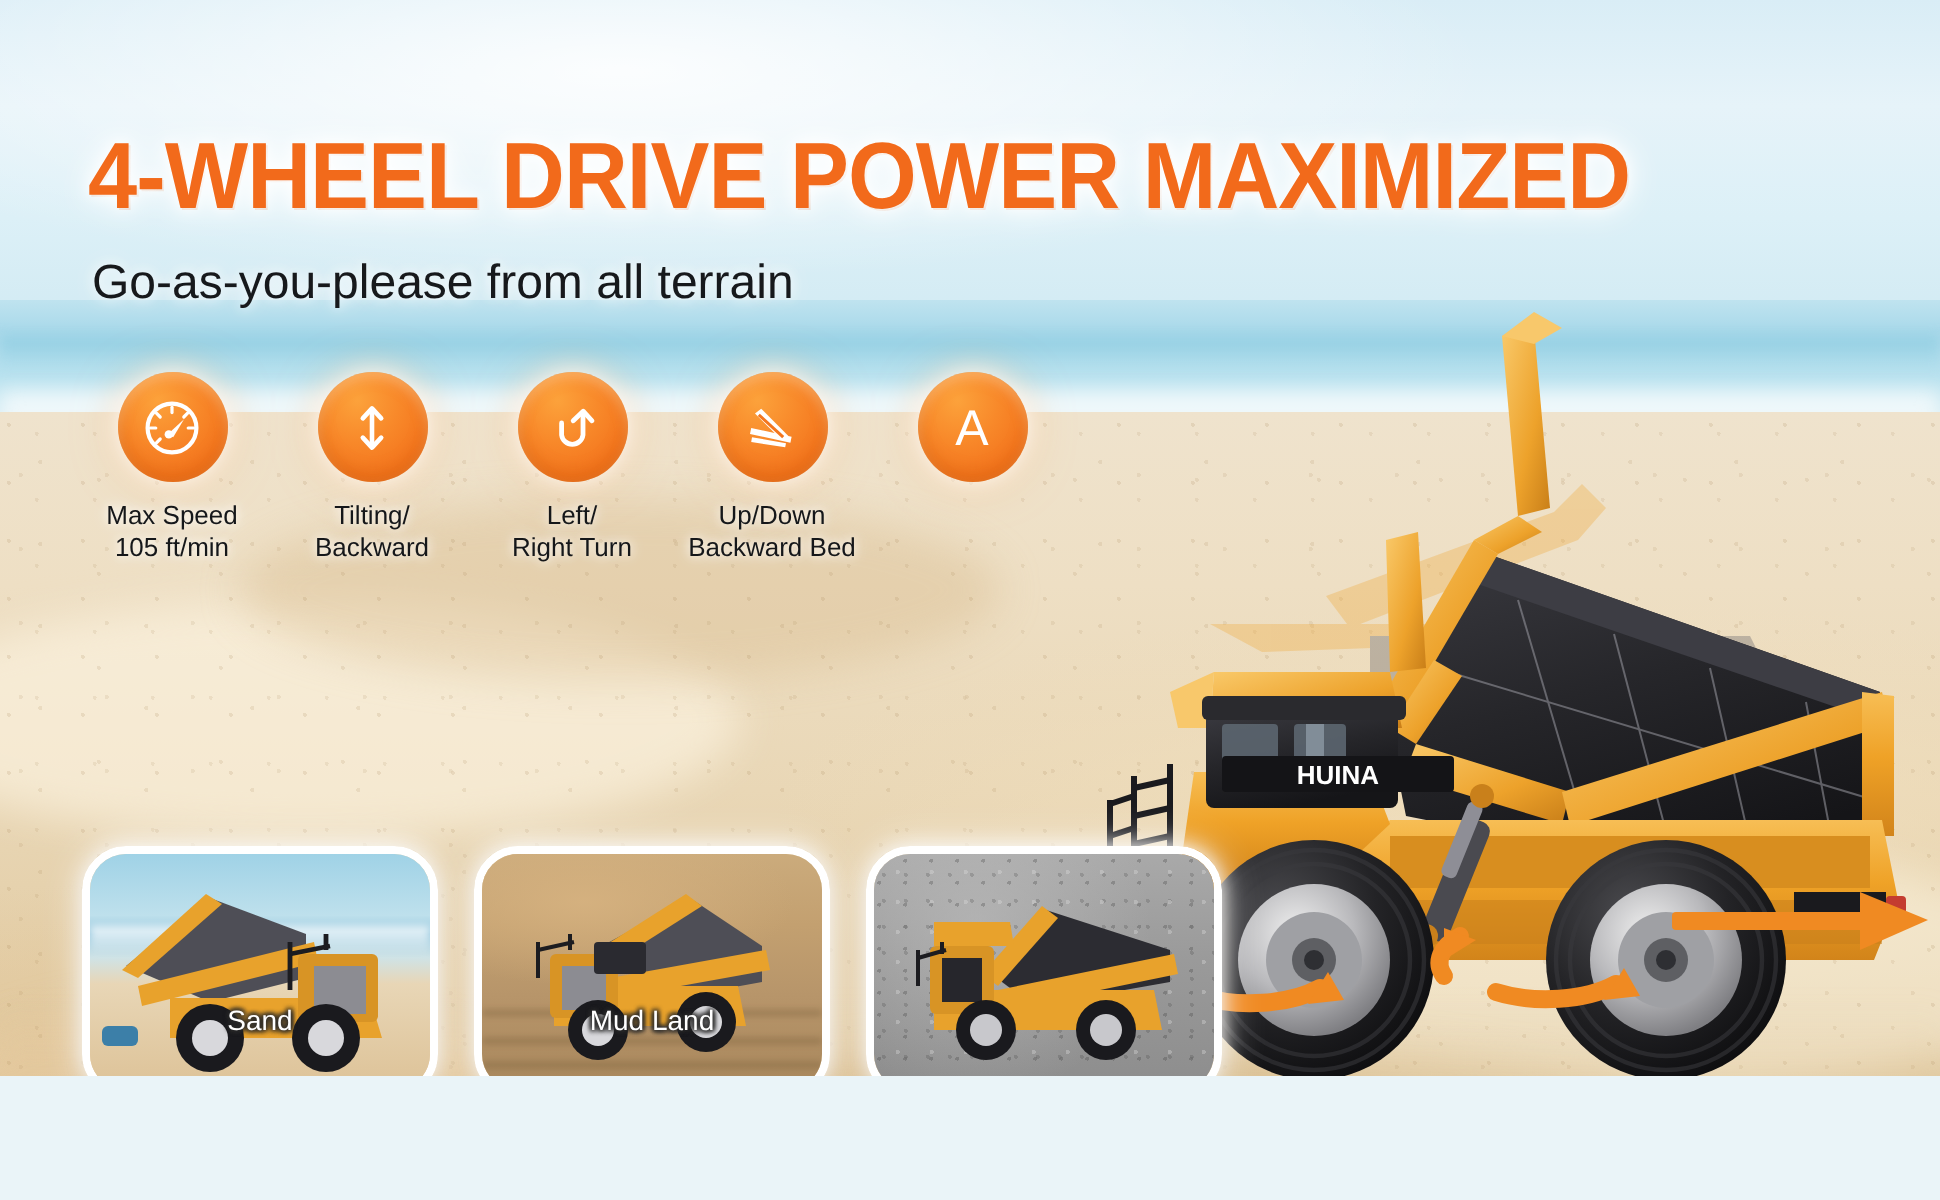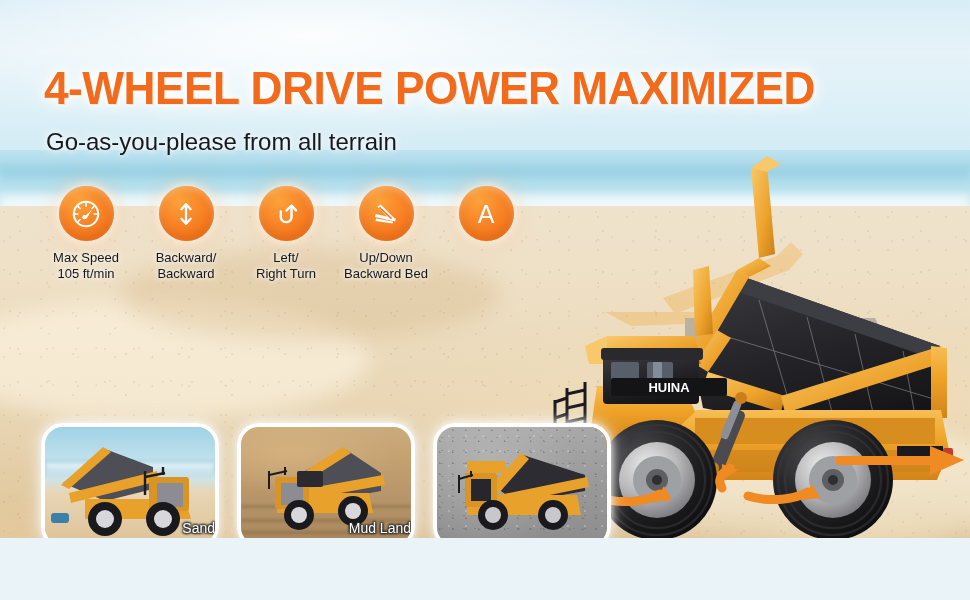--- a/index.html
+++ b/index.html
@@ -94,21 +94,21 @@
   
   .ph-cem{background:
       radial-gradient(circle at 30% 30%,rgba(190,190,190,.6),rgba(140,140,140,0) 60%),
       linear-gradient(180deg,#a9a9a9 0%,#9a9a9a 45%,#8d8d8d 100%);}
   .ph-cem .speck{position:absolute;inset:0;opacity:.45;
     background-image:
       radial-gradient(circle at 20% 30%,rgba(60,60,60,.6) 0 1px,transparent 1px),
       radial-gradient(circle at 70% 60%,rgba(230,230,230,.7) 0 1px,transparent 1px),
       radial-gradient(circle at 45% 80%,rgba(70,70,70,.5) 0 1px,transparent 1px);
     background-size:13px 11px,17px 15px,11px 13px;}
-  .card-label{position:absolute;left:0;right:0;bottom:9px;text-align:right;
+  .card-label{position:absolute;left:0;right:0;bottom:27px;text-align:center;
     font-size:14px;color:#ffffff;font-weight:normal;
     text-shadow:0 0 2px #2b2b2b,1px 1px 2px #2b2b2b,-1px 1px 2px #2b2b2b,
                 1px -1px 2px #2b2b2b,-1px -1px 2px #2b2b2b;}
 
   
   .truck-wrap{position:absolute;left:545px;top:150px;width:425px;height:400px;}
   .truck-wrap svg{display:block;}
   .arrows{position:absolute;left:540px;top:438px;width:430px;height:100px;}
 </style>
 </head>
@@ -163,21 +163,21 @@
       <div class="fcircle">
         <svg width="34" height="34" viewBox="0 0 34 34">
           <g fill="none" stroke="#fff" stroke-width="2.3" stroke-linecap="round" stroke-linejoin="round">
             <line x1="17" y1="7.5" x2="17" y2="26.5"></line>
             <polyline points="12.4,12.2 17,7.2 21.6,12.2"></polyline>
             <polyline points="12.4,21.8 17,26.8 21.6,21.8"></polyline>
           </g>
         </svg>
       </div>
       <div class="flabel">
-        <div>Backward/</div>
+        <div>Tilting/</div>
         <div>Backward</div>
       </div>
     </div>
 
     <div class="feature">
       <div class="fcircle">
         <svg width="34" height="34" viewBox="0 0 34 34">
           <g fill="none" stroke="#fff" stroke-width="2.4" stroke-linecap="round" stroke-linejoin="round">
             <path d="M22.5 9.5 L22.5 20.5 A5.4 5.4 0 0 1 11.8 20.5 L11.8 14.5"></path>
             <polyline points="17.6,13.4 22.6,8.6 27.0,13.4"></polyline>

